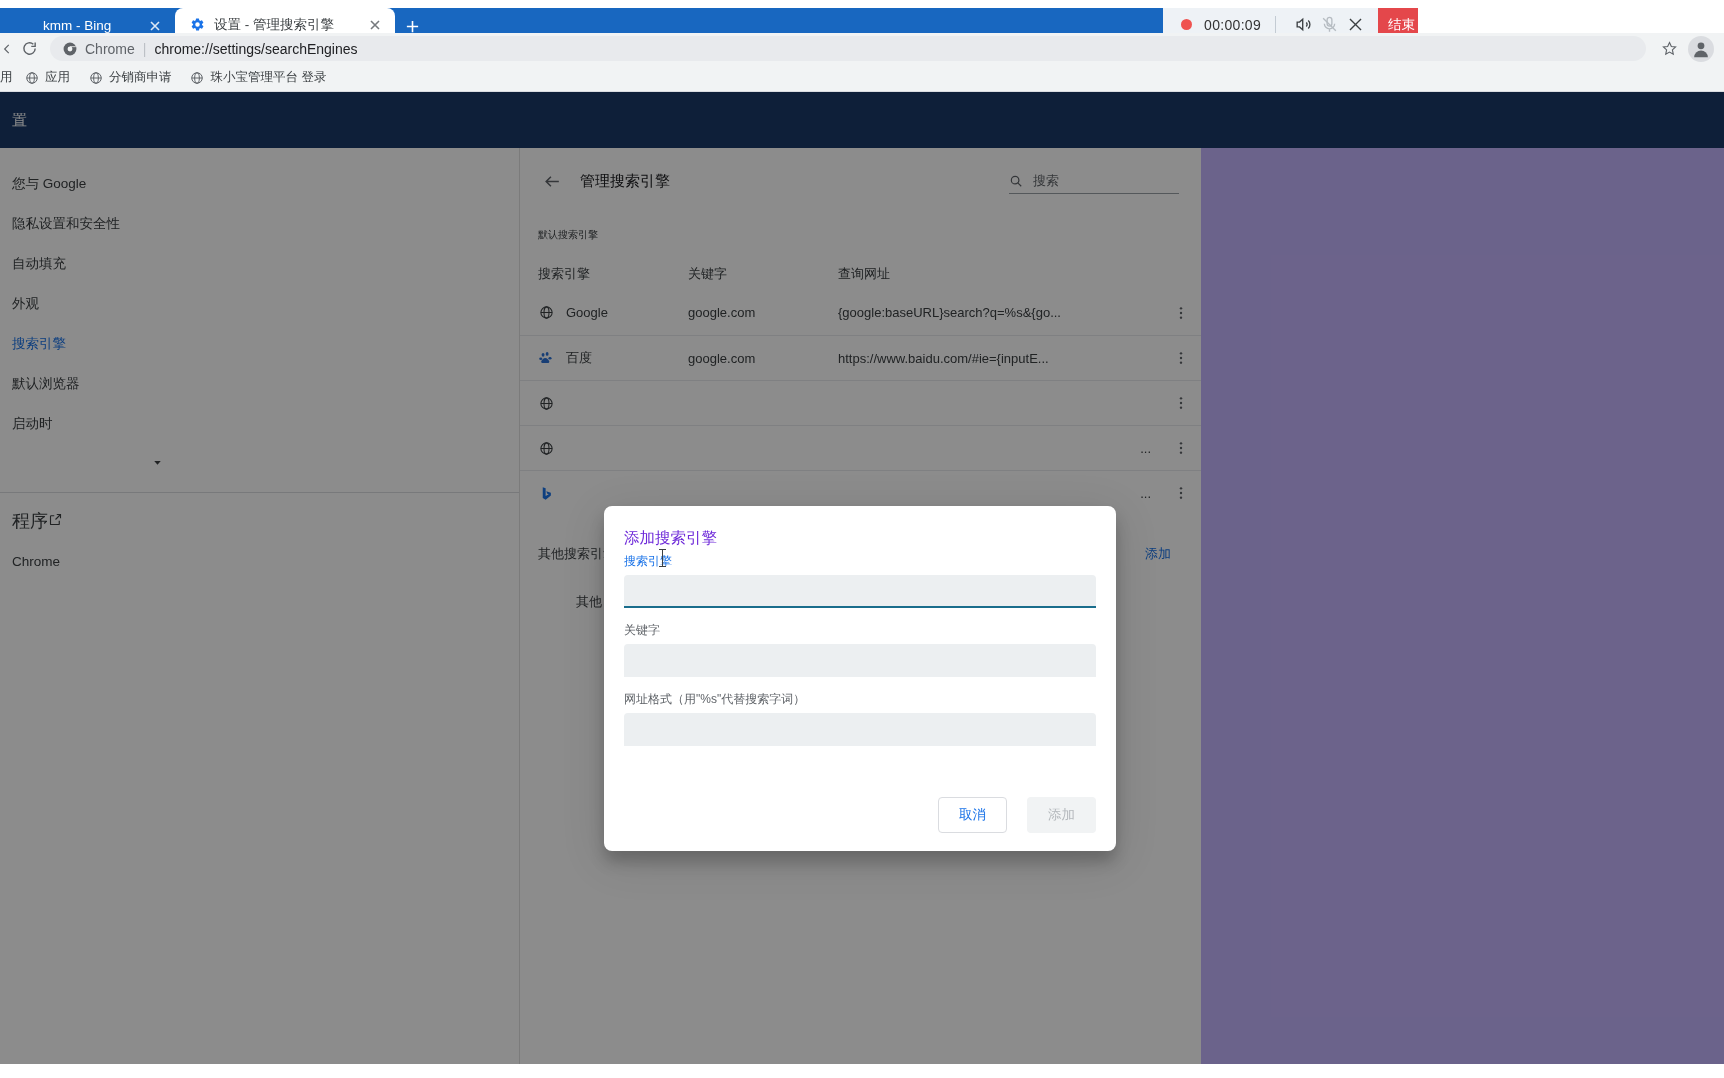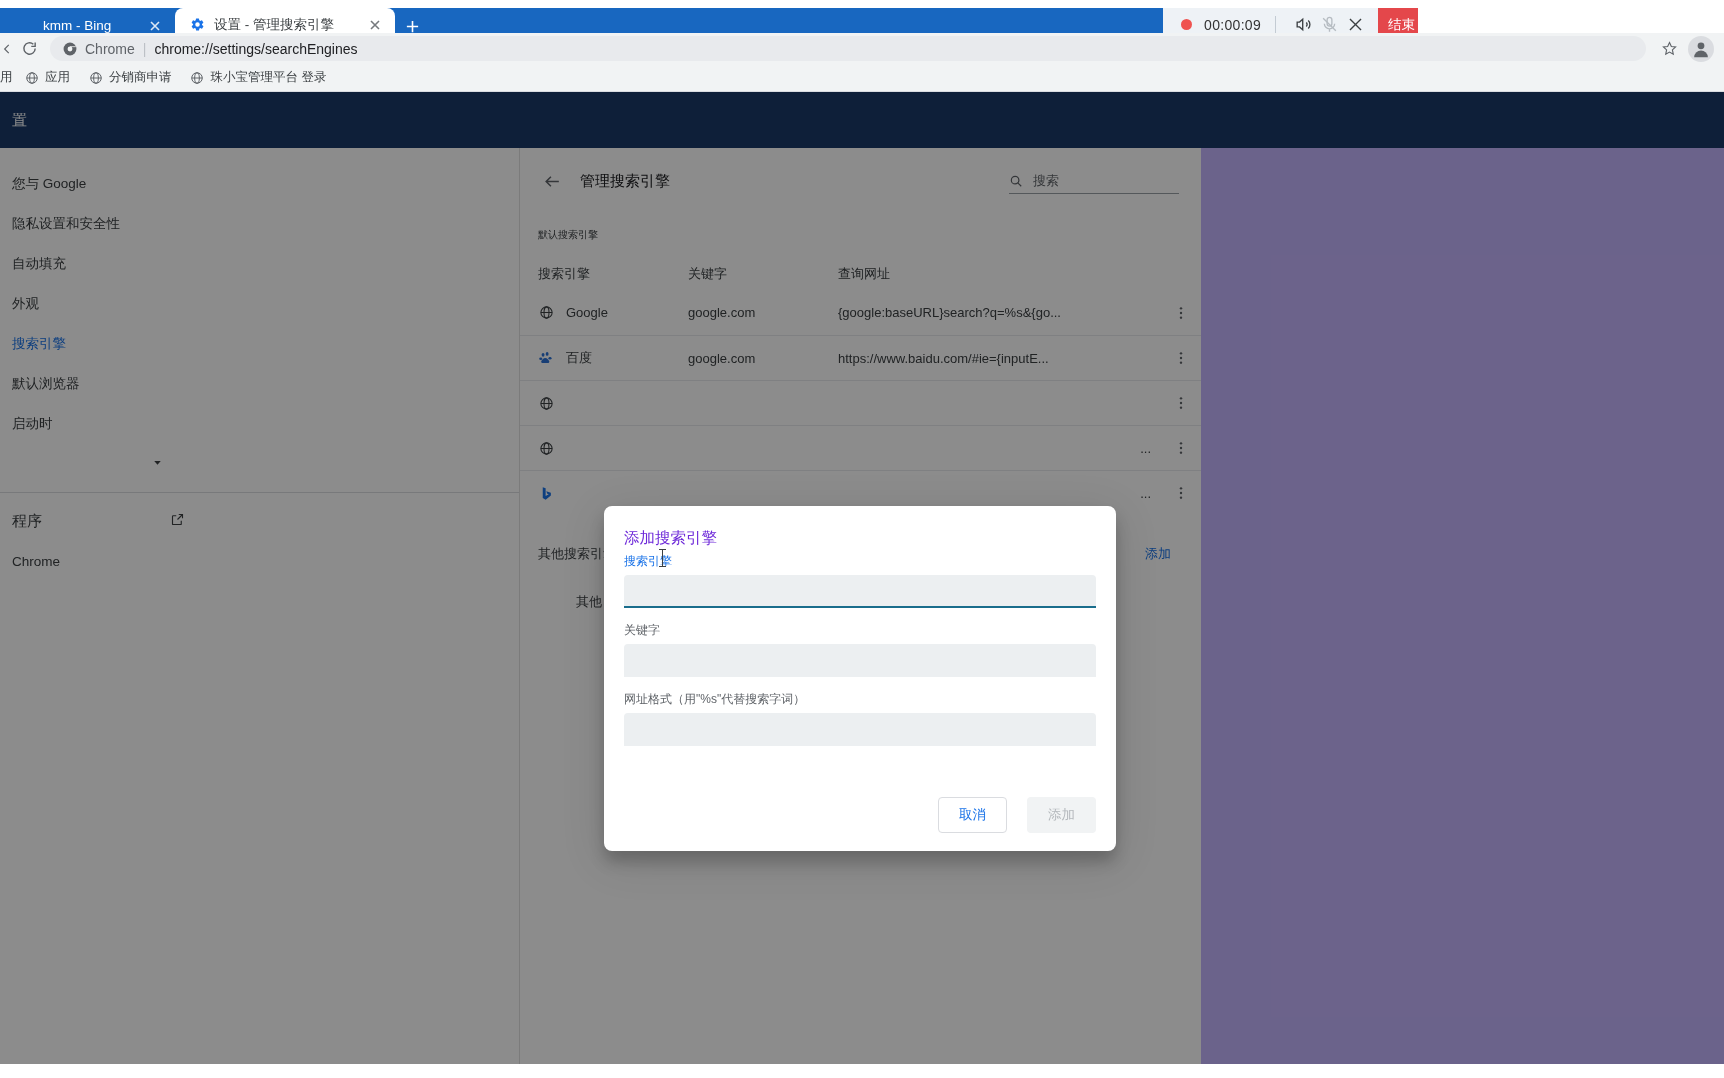--- a/index.html
+++ b/index.html
@@ -147,22 +147,22 @@
   .side-item {
     height: 40px; display: flex; align-items: center;
     padding-left: 12px; font-size: 13.5px; color: #3c4043;
     white-space: nowrap;
   }
   .side-item.sel { color: #1a73e8; }
   .side-expand { height: 40px; display: flex; align-items: center; justify-content: flex-end; padding-right: 355px; }
   .side-div { height: 1px; background: #dadce0; margin: 8px 0 8px 0; width: 640px; margin-left: -120px; }
   .side-ext {
     height: 40px; display: flex; align-items: center;
-    padding-left: 12px; font-size: 15px; color: #3c4043;
-    justify-content: space-between; width: 185px;
+    padding-left: 12px; font-size: 18px; color: #3c4043;
+    justify-content: flex-start; width: 185px;
   }
 
   .st-card {
     position: absolute; left: 519px; top: 0;
     width: 682px; min-height: 930px; background: #fff;
     border-left: 1px solid #e0e0e0;
   }
   .card-head {
     height: 66px; display: flex; align-items: center;
     padding: 0 0 0 12px;

